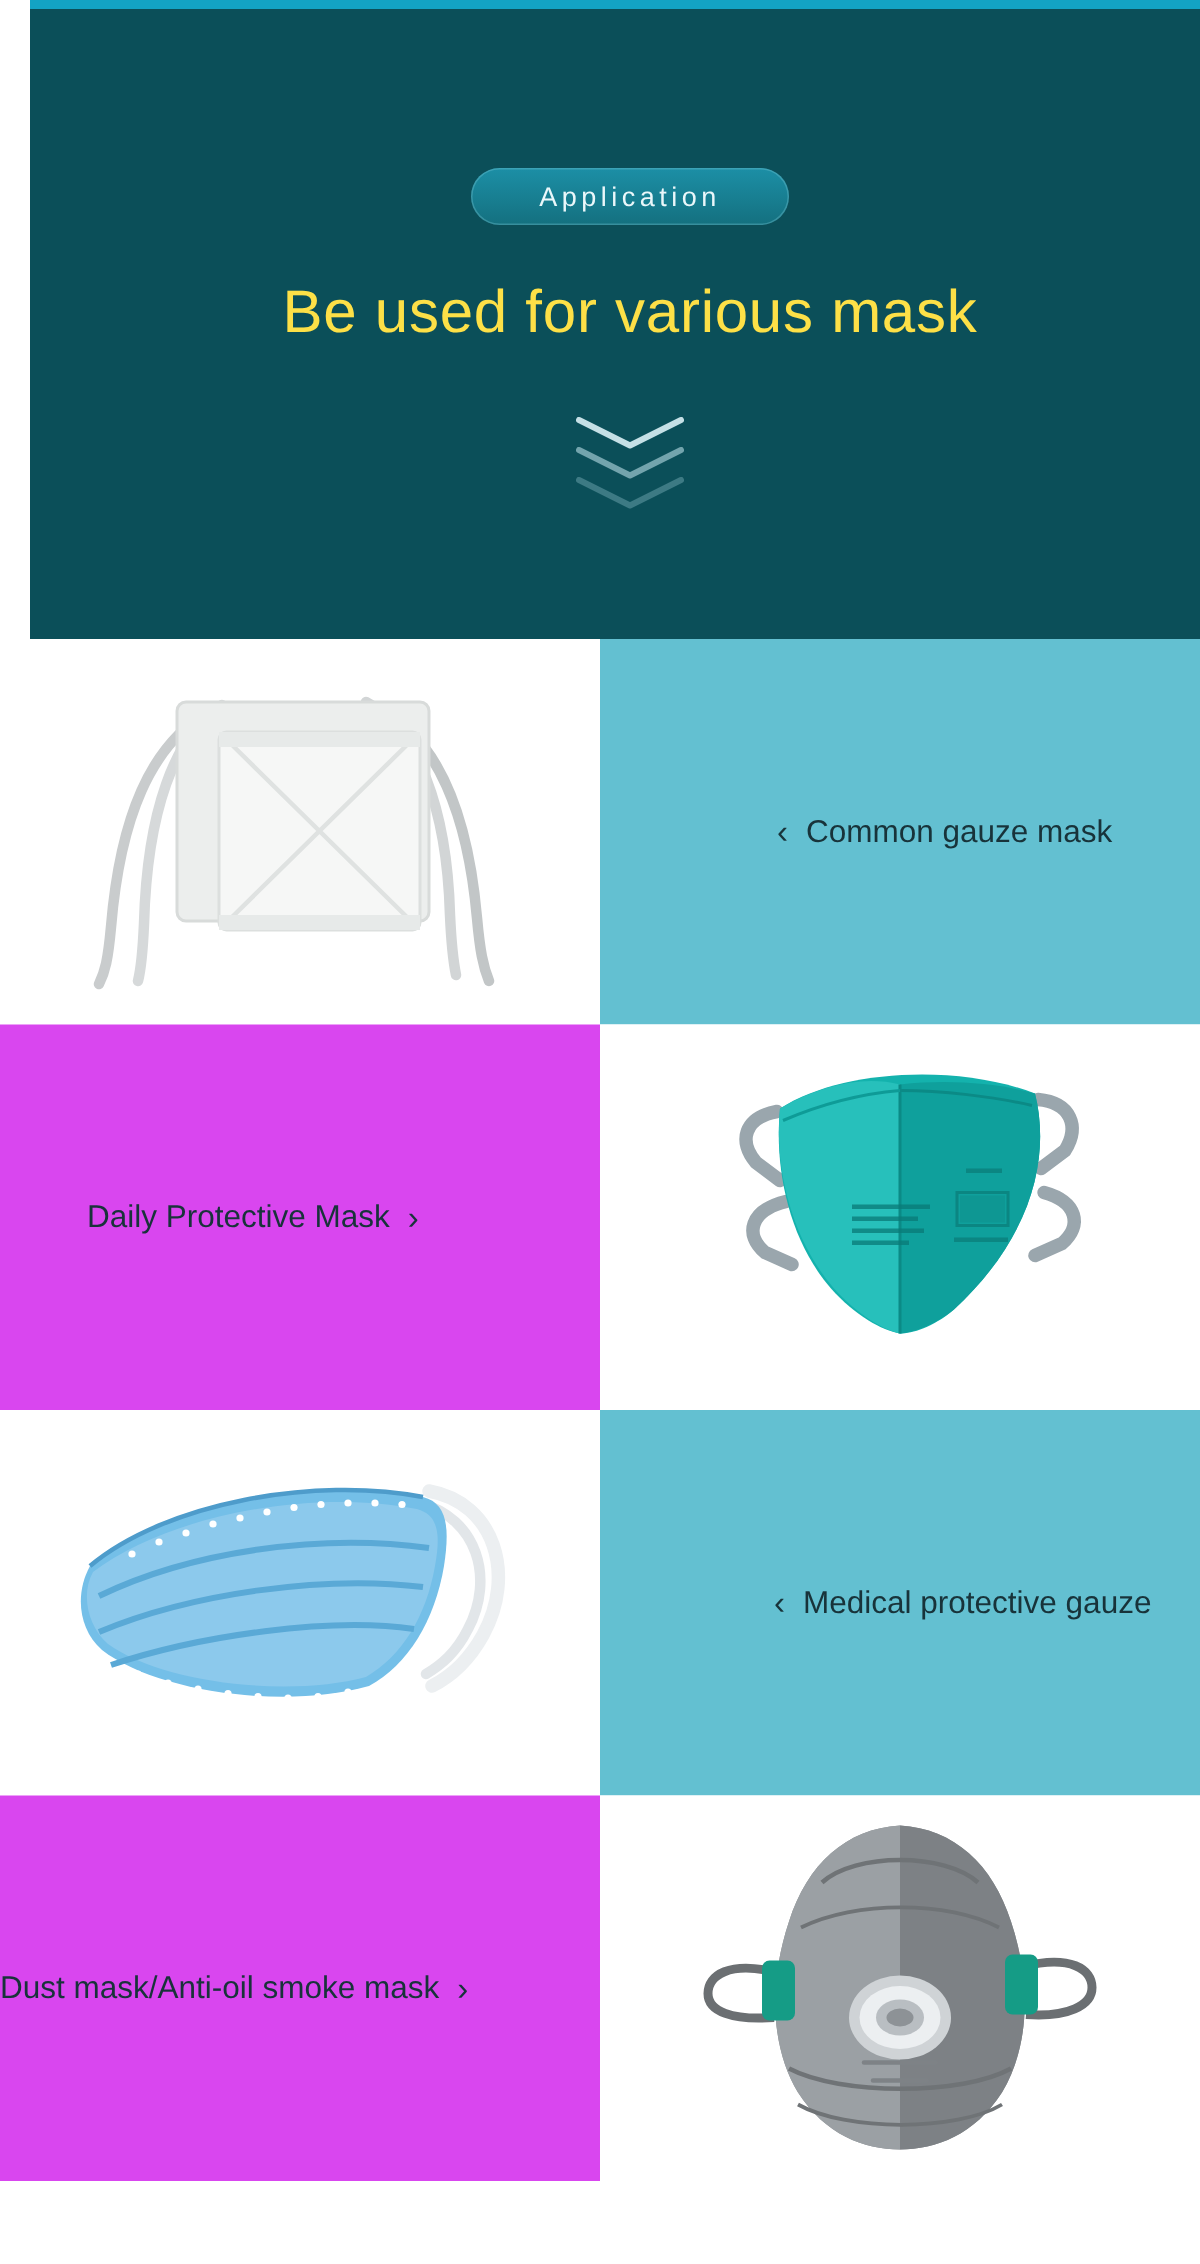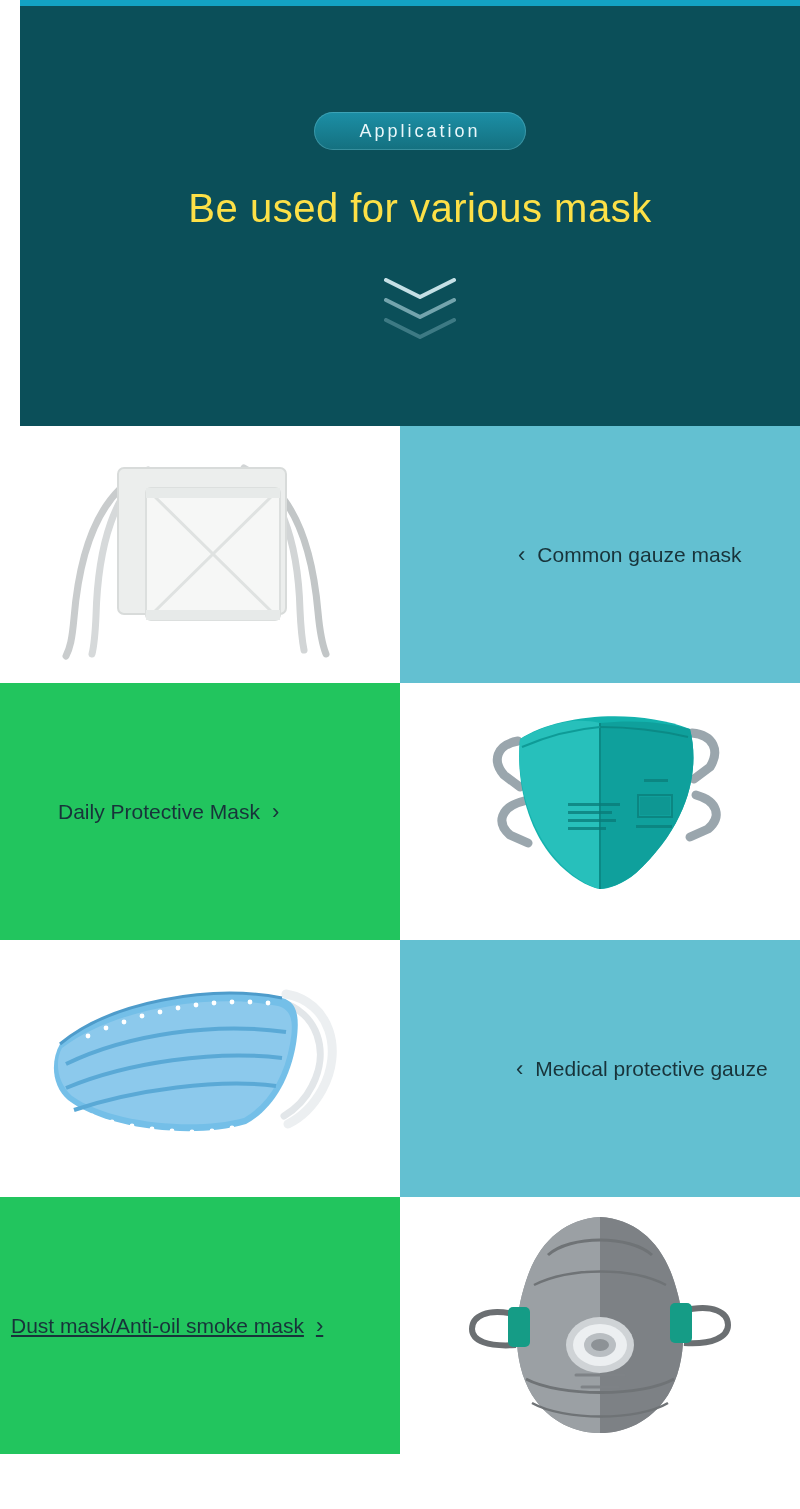--- a/index.html
+++ b/index.html
@@ -90,40 +90,40 @@
   .row {
     display: flex;
     width: 800px;
     height: 257px;
   }
   .cell {
     position: relative;
     overflow: hidden;
   }
   .cell-img { width: 400px; background: #ffffff; }
-  .cell-txt { width: 400px; background: #22c55e; }
+  .cell-txt { width: 400px; background: #d946ef; }
 
   .row:nth-child(1) .cell-txt,
   .row:nth-child(3) .cell-txt { background: #63c0d1; }
 
   .caption {
     position: absolute;
     top: 50%;
     transform: translateY(-50%);
     color: #18333a;
     font-size: 21px;
     font-weight: 400;
     white-space: nowrap;
     display: flex;
     align-items: center;
     gap: 12px;
   }
   .caption.right-side { left: 118px; }
   .caption.left-side-1 { left: 58px; }
-  .caption.left-side-2 { left: 11px; text-decoration: underline; }
+  .caption.left-side-2 { left: 0; }
   .caption.right-side-2 { left: 116px; }
 
   .arrow {
     font-size: 22px;
     line-height: 1;
     color: #18333a;
     display: inline-block;
   }
 
   

